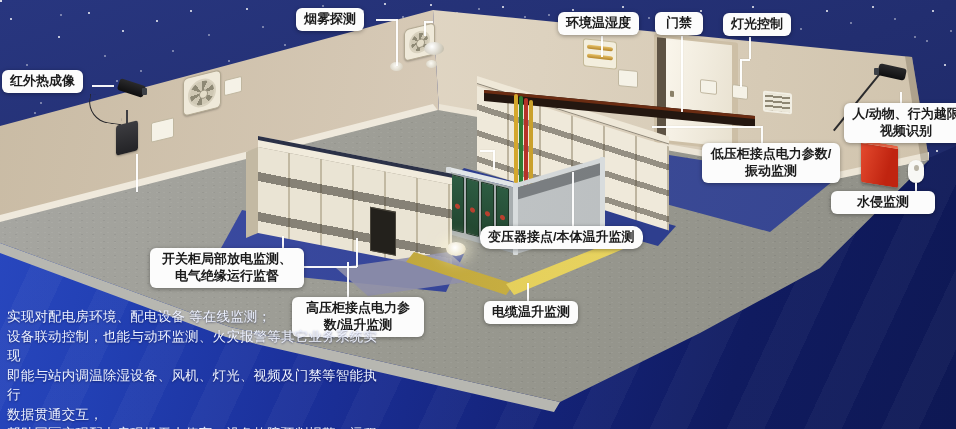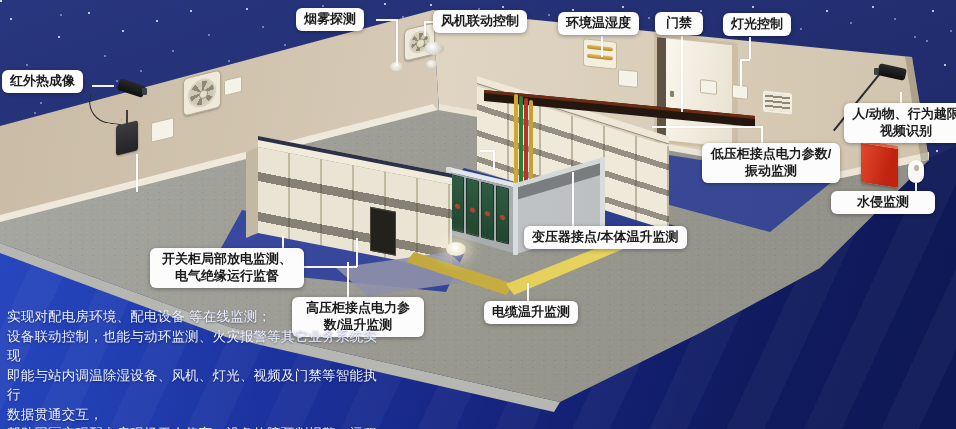--- a/index.html
+++ b/index.html
@@ -249,29 +249,28 @@
   <div class="lead" style="left:652px;top:126px;width:110px;height:1.5px;"></div>
   <div class="lead" style="left:761px;top:126px;width:1.5px;height:19px;"></div>
   <div class="lead" style="left:572px;top:172px;width:1.5px;height:55px;"></div>
   <div class="lead" style="left:282px;top:236px;width:1.5px;height:14px;"></div>
   <div class="lead" style="left:293px;top:266px;width:64px;height:1.5px;"></div>
   <div class="lead" style="left:356px;top:238px;width:1.5px;height:29px;"></div>
   <div class="lead" style="left:347px;top:262px;width:1.5px;height:37px;"></div>
   <div class="lead" style="left:527px;top:283px;width:1.5px;height:19px;"></div>
 
   <div class="callout" style="left:296px;top:8px;">烟雾探测</div>
-  <div class="callout" style="left:433px;top:10px;">风机联动控制</div>
   <div class="callout" style="left:558px;top:12px;">环境温湿度</div>
   <div class="callout" style="left:655px;top:12px;min-width:32px;text-align:center;">门禁</div>
   <div class="callout" style="left:723px;top:13px;">灯光控制</div>
   <div class="callout" style="left:2px;top:70px;">红外热成像</div>
   <div class="callout wrap" style="left:844px;top:103px;width:108px;">人/动物、行为越限视频识别</div>
   <div class="callout" style="left:831px;top:191px;width:88px;">水侵监测</div>
   <div class="callout wrap" style="left:702px;top:143px;width:122px;">低压柜接点电力参数/振动监测</div>
-  <div class="callout" style="left:524px;top:226px;">变压器接点/本体温升监测</div>
+  <div class="callout" style="left:480px;top:226px;border-radius:10px;">变压器接点/本体温升监测</div>
   <div class="callout wrap" style="left:150px;top:248px;width:138px;">开关柜局部放电监测、电气绝缘运行监督</div>
   <div class="callout wrap" style="left:292px;top:297px;width:116px;">高压柜接点电力参数/温升监测</div>
   <div class="callout" style="left:484px;top:301px;min-width:78px;font-family:Liberation Serif, serif;">电缆温升监测</div>
 
   <div class="desc">
     <div>实现对配电房环境、配电设备 等在线监测；</div>
     <div>设备联动控制，也能与动环监测、火灾报警等其它业务系统实现</div>
     <div>即能与站内调温除湿设备、风机、灯光、视频及门禁等智能执行</div>
     <div>数据贯通交互，</div>
     <div>帮助园区实现配电房现场无人值守、设备故障预判报警，远程诊</div>

